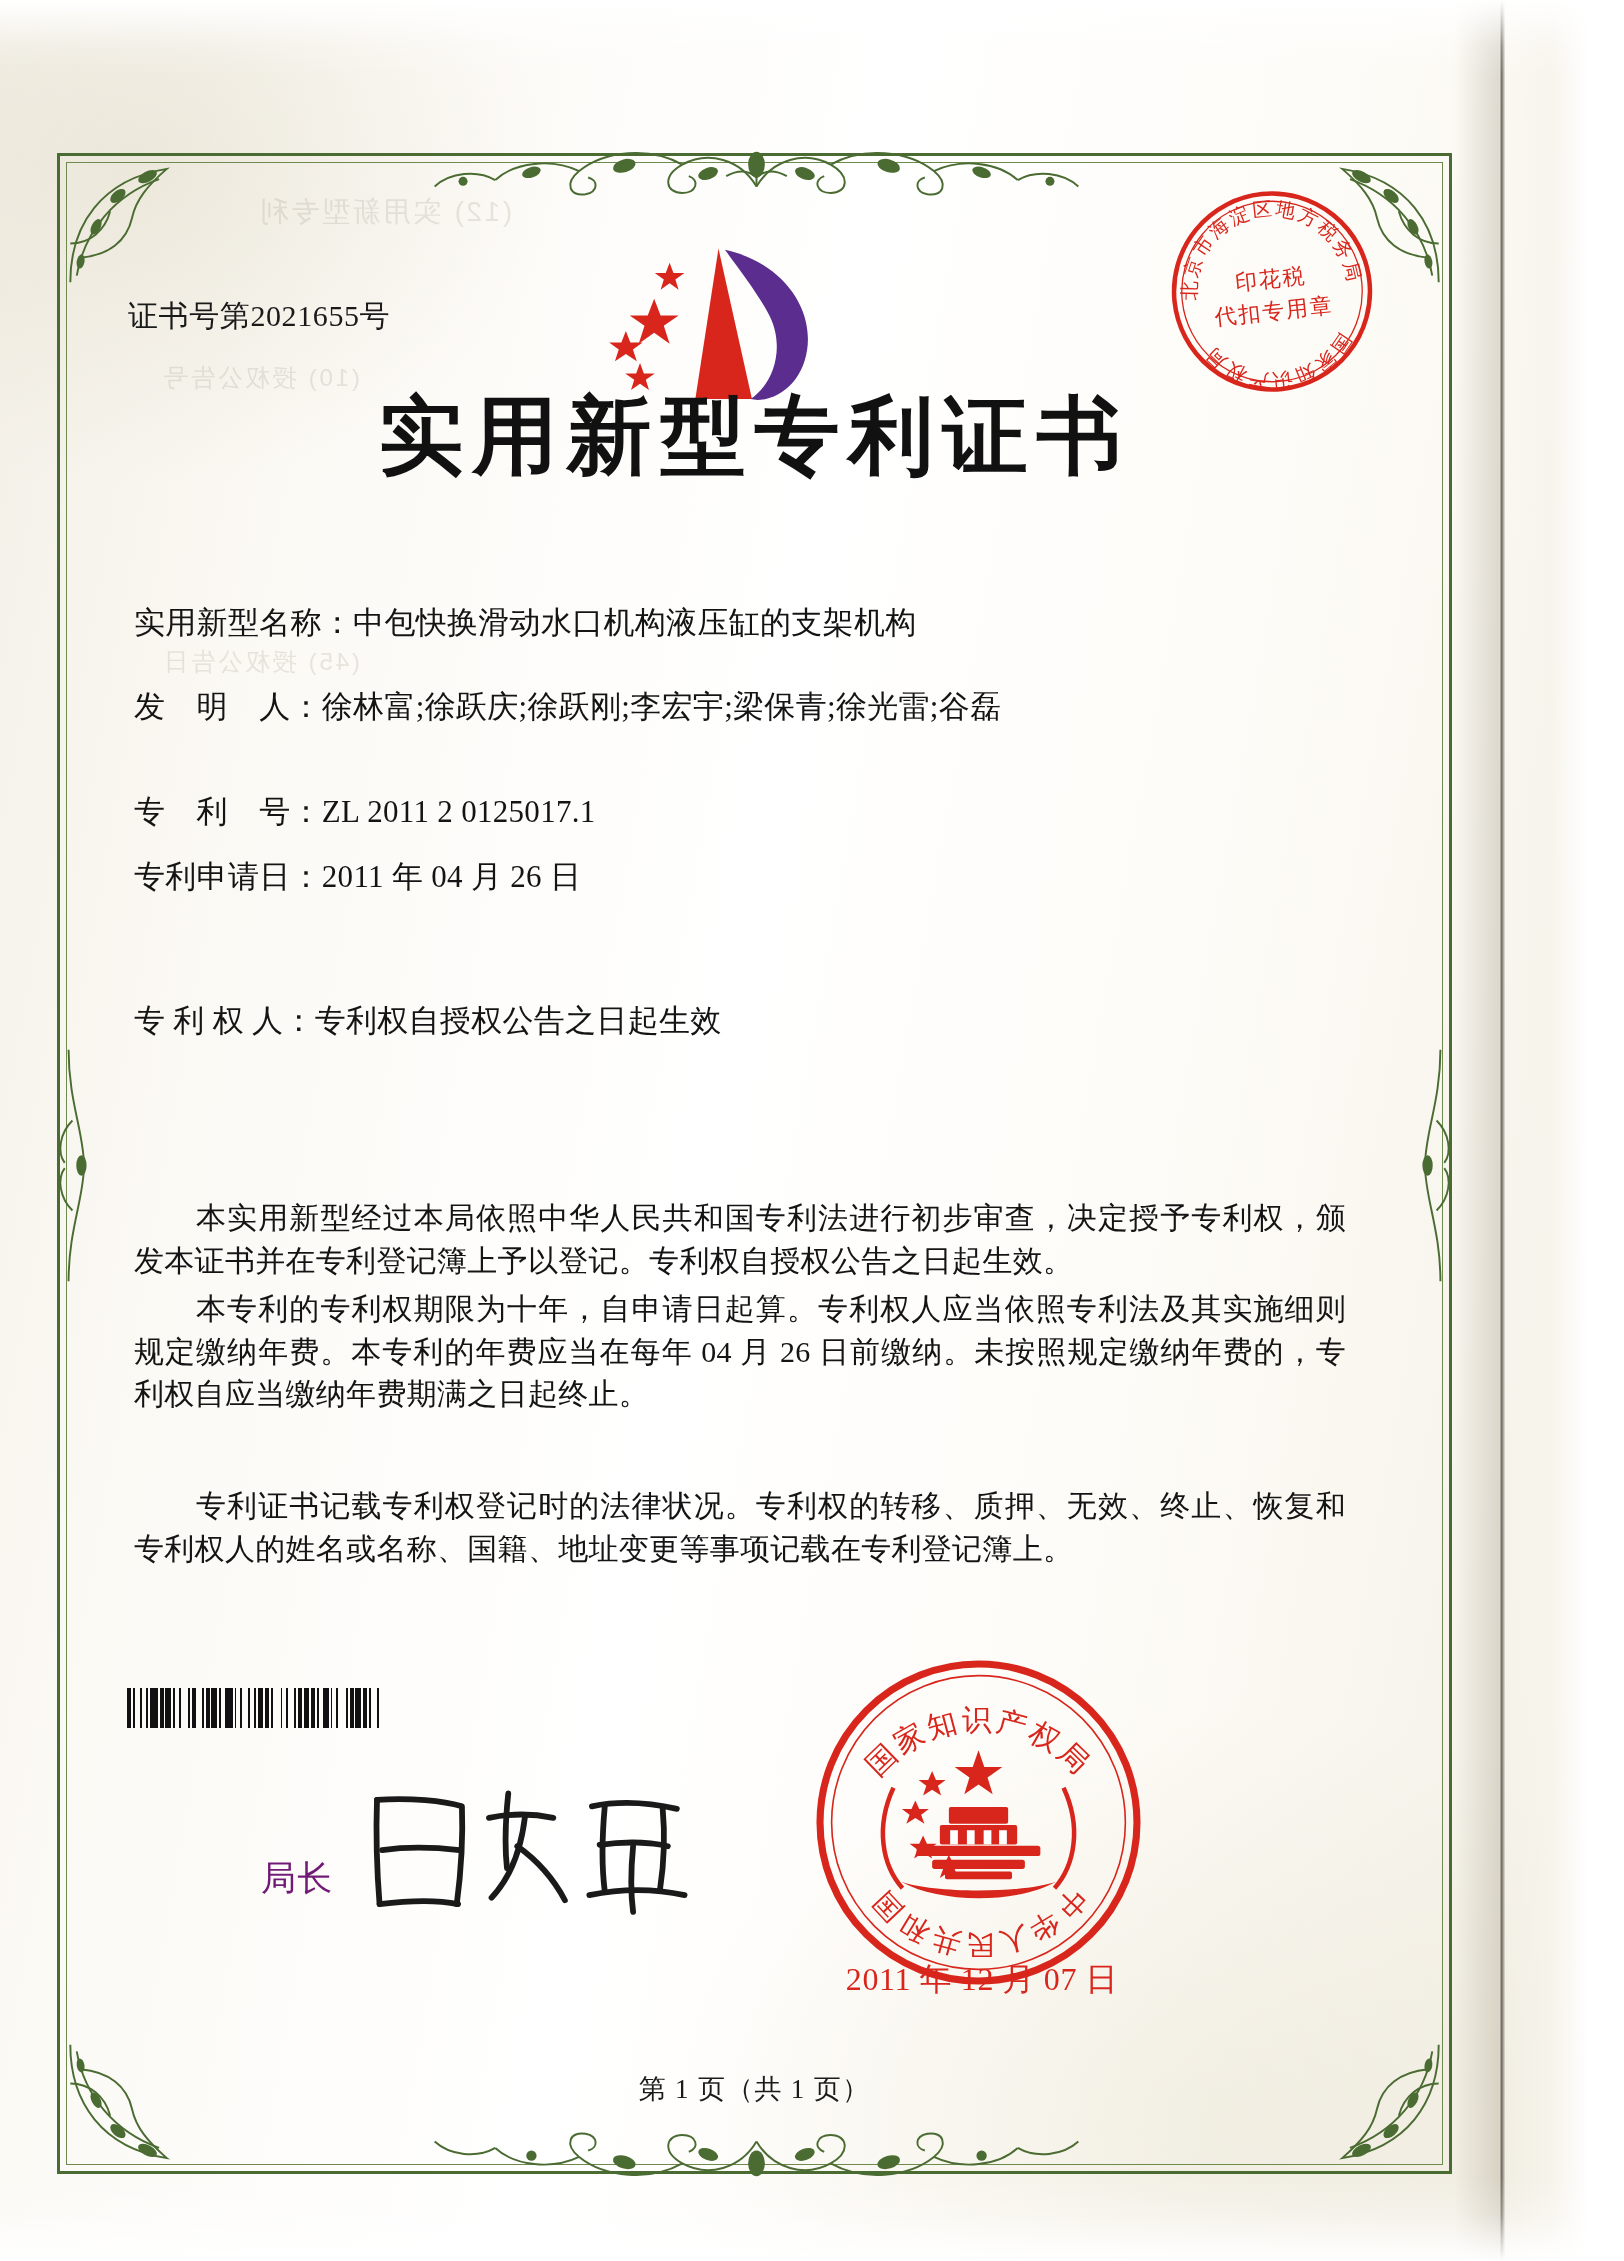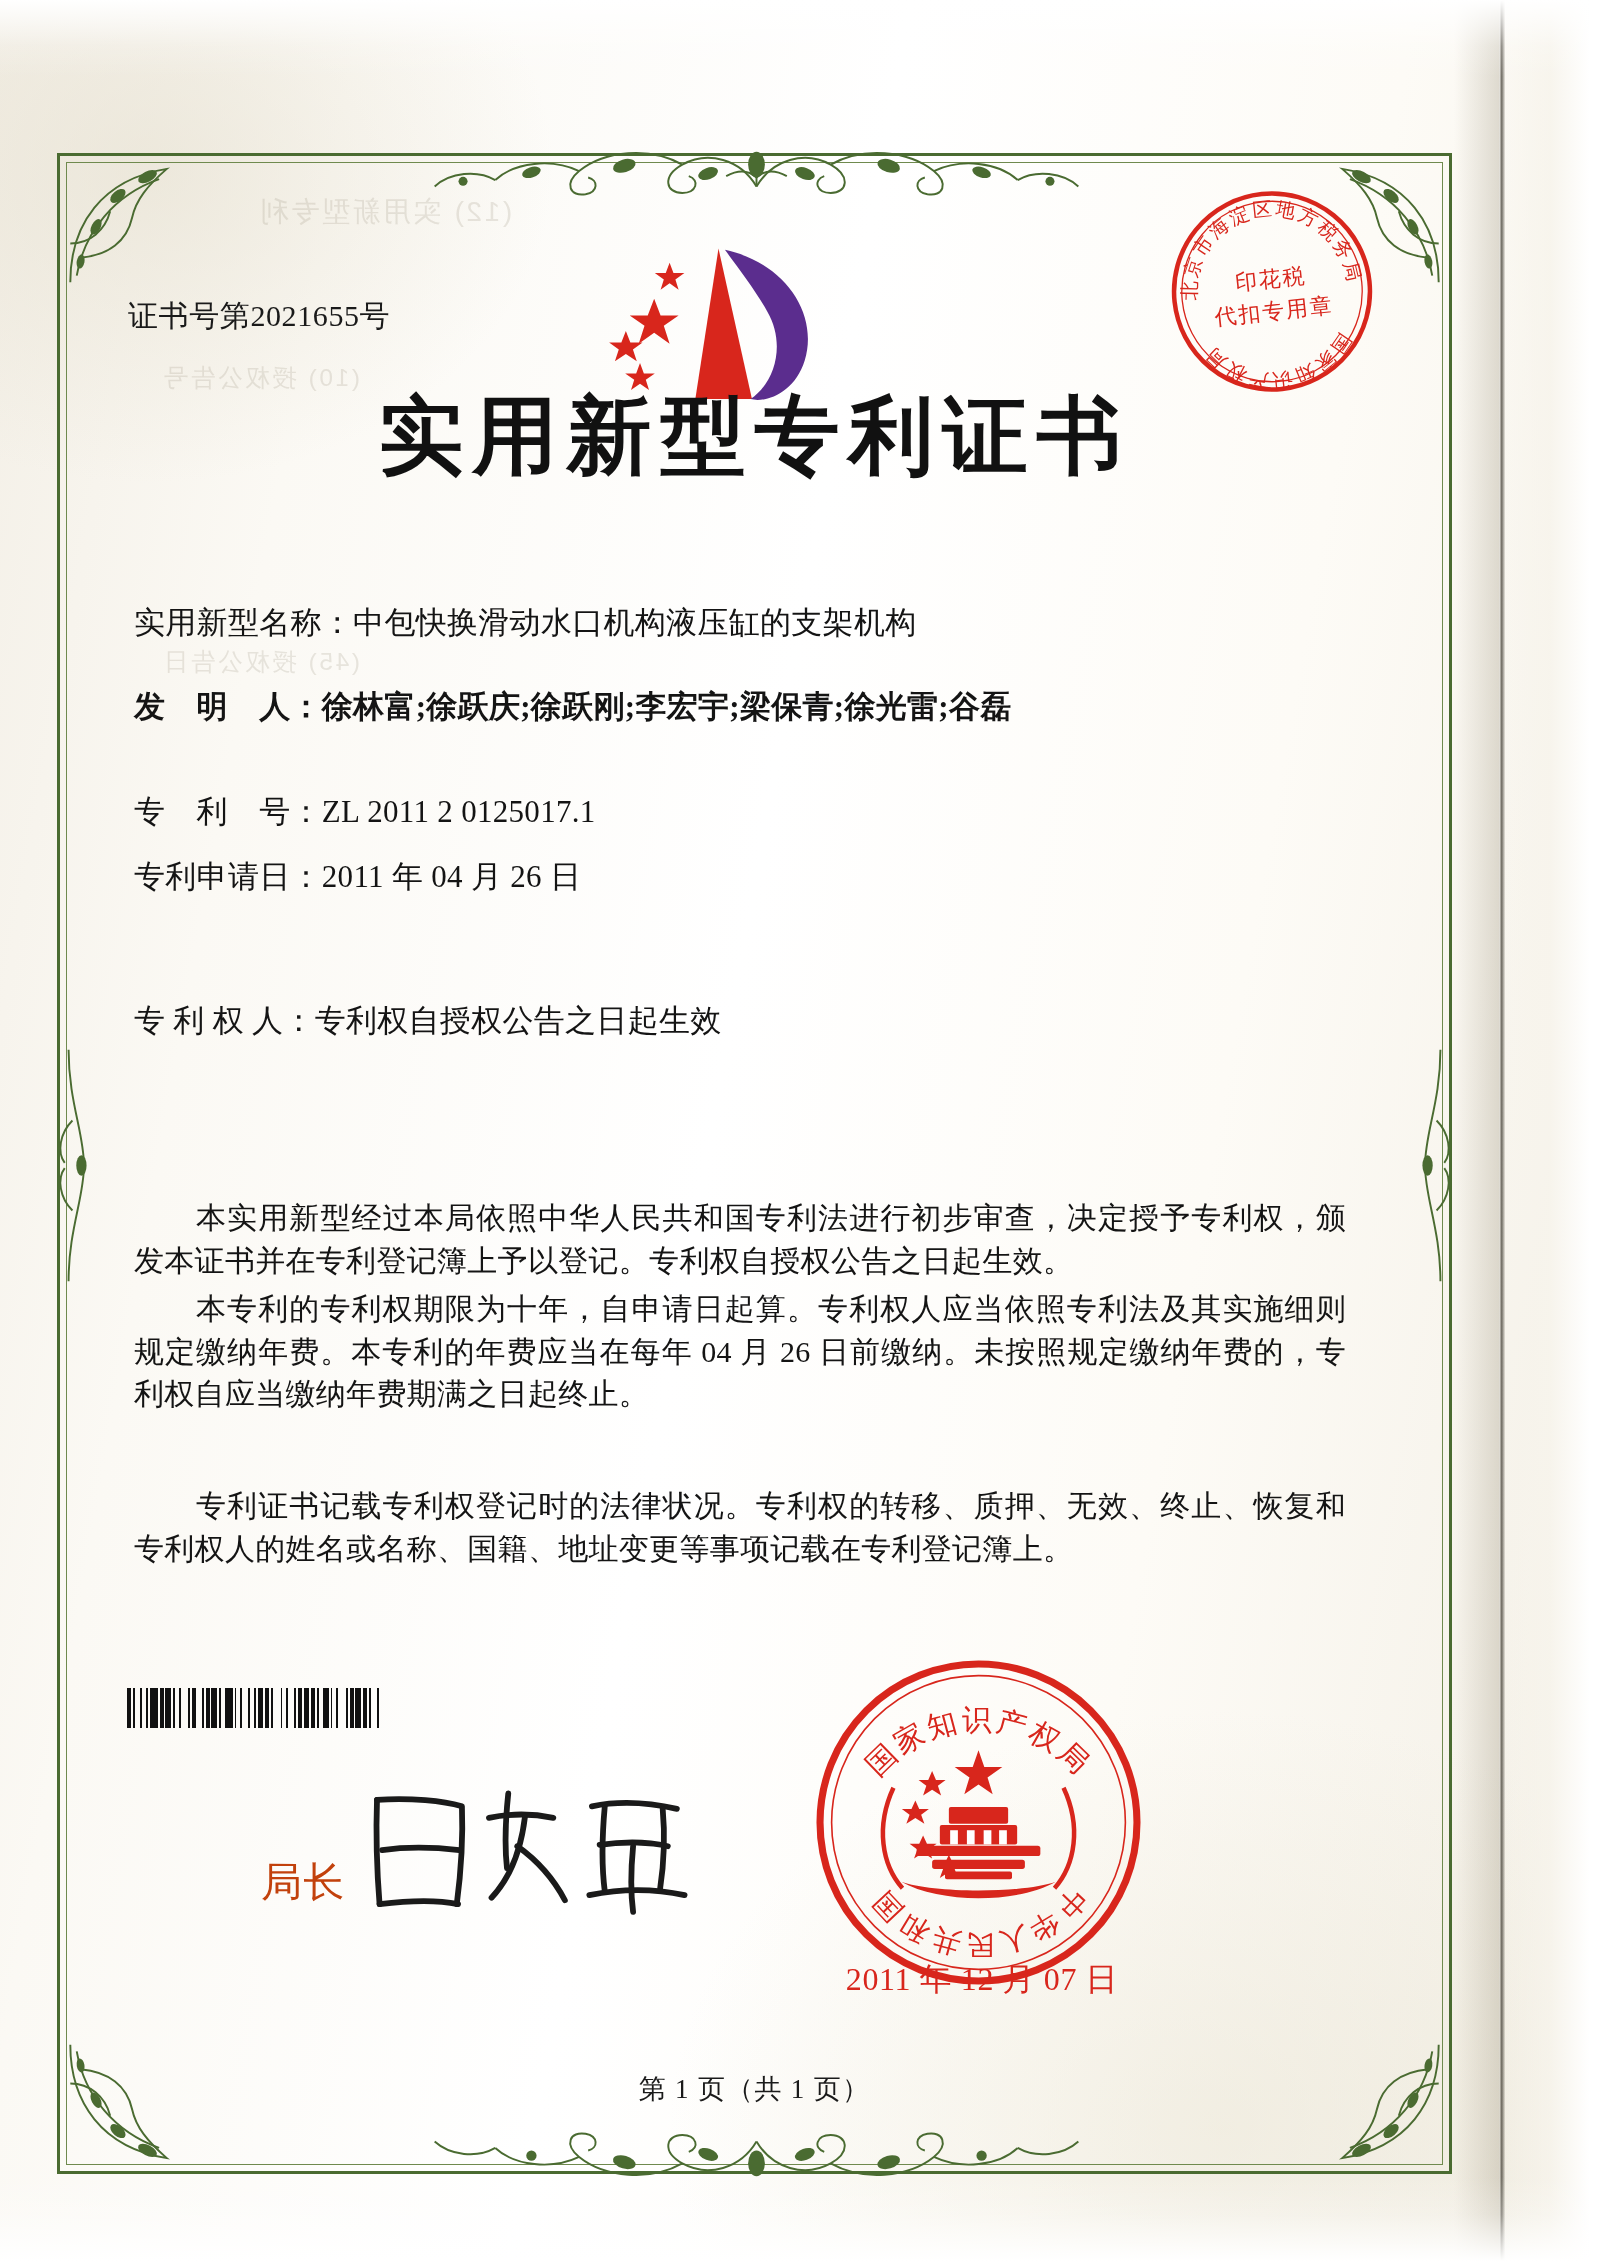--- a/index.html
+++ b/index.html
@@ -130,21 +130,21 @@
     position: absolute;
     left: 77px;
     font-size: 31px;
     color: #141414;
     white-space: nowrap;
     letter-spacing: 0.3px;
   }
   .field .lbl { letter-spacing: 0.3px; }
 
   .f1 { top: 429px; margin-top: 20px; }
-  .f2 { top: 533px; font-weight: bold; }
+  .f2 { top: 533px; }
   .f3 { top: 638px; }
   .f4 { top: 703px; }
   .f5 { top: 847px; }
   .f6 { top: 952px; }
 
   .para {
     position: absolute;
     left: 77px;
     width: 1212px;
     font-size: 30px;
@@ -170,22 +170,22 @@
     display: inline-block;
     height: 40px;
     background: #111;
     vertical-align: top;
   }
 
   
   .director {
     position: absolute;
     left: 204px; top: 1702px;
-    font-size: 41px;
-    color: #c2410c;
+    font-size: 35px;
+    color: #701a75;
     letter-spacing: 1.3px;
   }
   .signature {
     position: absolute;
     left: 303px; top: 1625px;
     width: 348px; height: 148px;
   }
 
   
   .seal {

